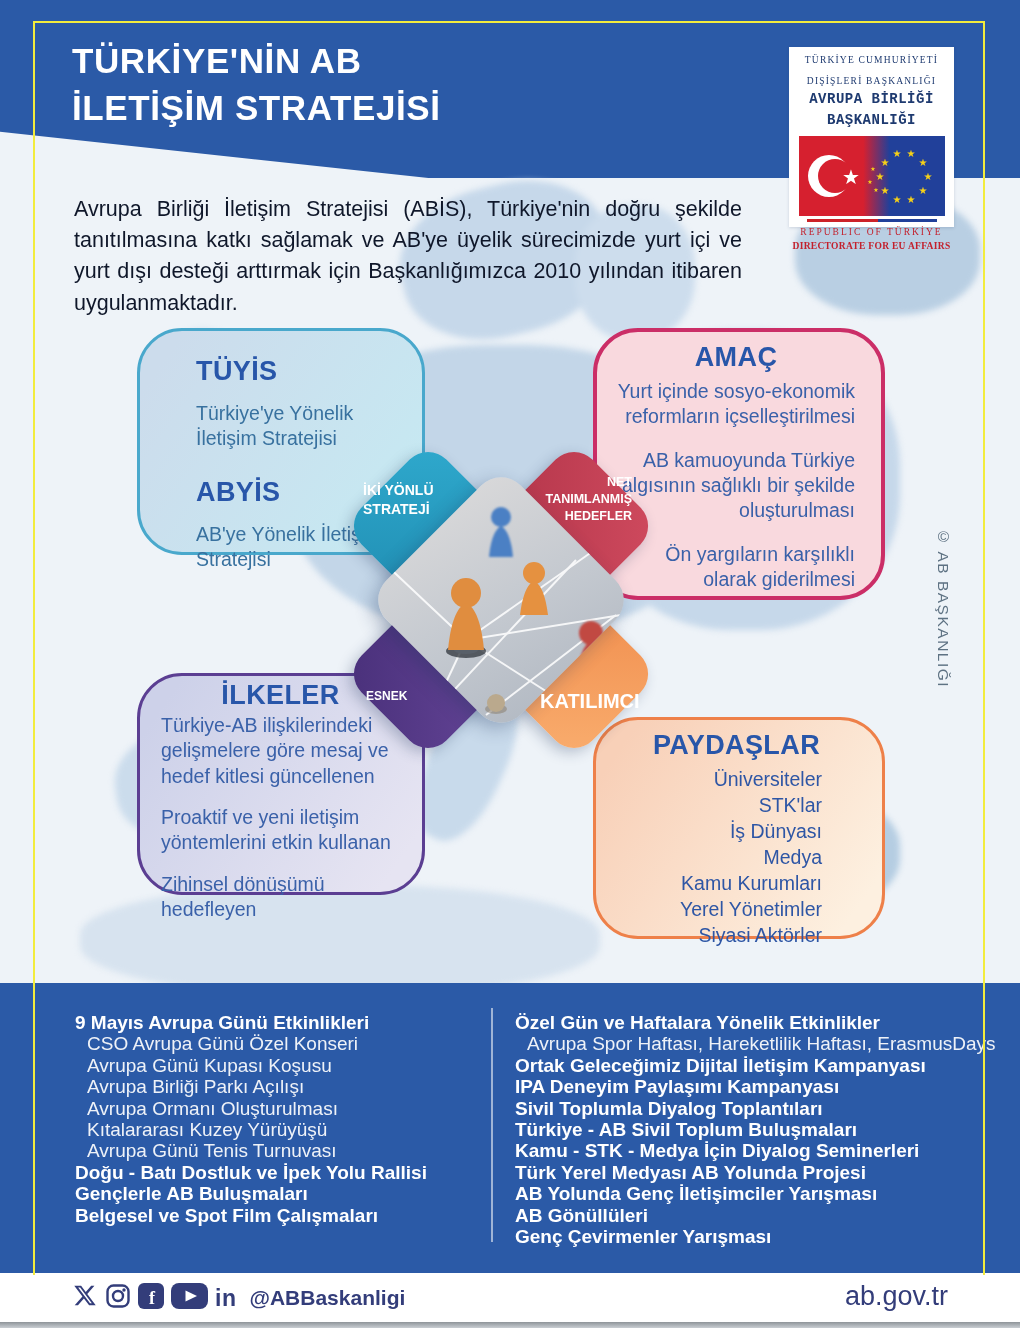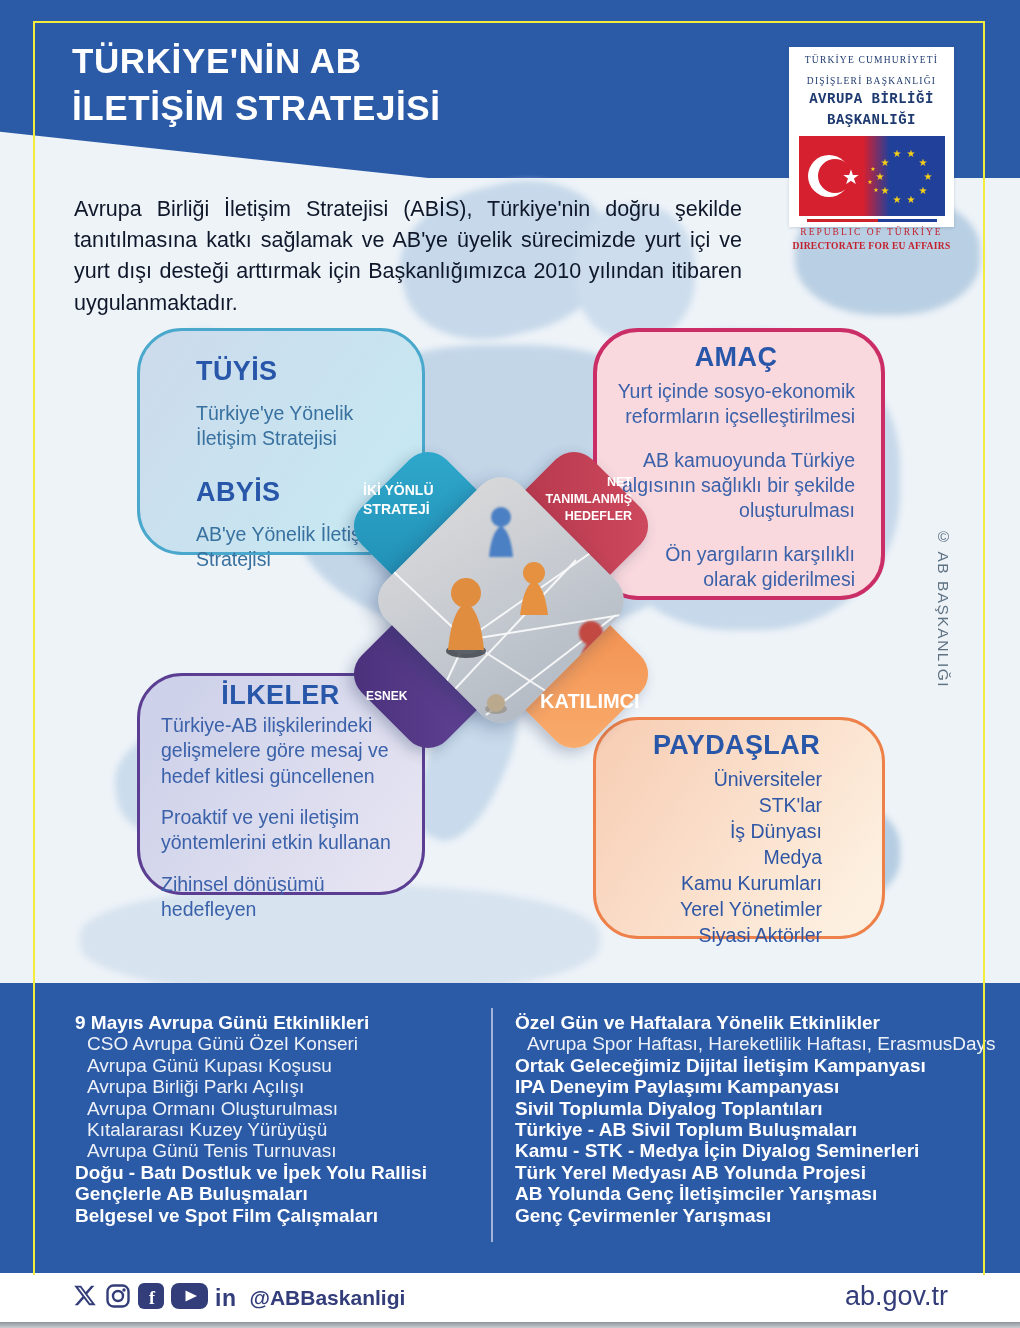--- a/index.html
+++ b/index.html
@@ -269,20 +269,21 @@
     <div class="col col-right">
       <div class="ev bold">Özel Gün ve Haftalara Yönelik Etkinlikler</div>
       <div class="ev light">Avrupa Spor Haftası, Hareketlilik Haftası, ErasmusDays</div>
       <div class="ev bold">Ortak Geleceğimiz Dijital İletişim Kampanyası</div>
       <div class="ev bold">IPA Deneyim Paylaşımı Kampanyası</div>
       <div class="ev bold">Sivil Toplumla Diyalog Toplantıları</div>
       <div class="ev bold">Türkiye - AB Sivil Toplum Buluşmaları</div>
       <div class="ev bold">Kamu - STK - Medya İçin Diyalog Seminerleri</div>
       <div class="ev bold">Türk Yerel Medyası AB Yolunda Projesi</div>
       <div class="ev bold">AB Yolunda Genç İletişimciler Yarışması</div>
+      <div class="ev bold">AB Gönüllüleri</div>
       <div class="ev bold">Genç Çevirmenler Yarışması</div>
     </div>
   </div>
 
   <div class="footer">
     <div class="social">
       <span>
         <svg width="26" height="26" viewBox="0 0 24 24">
             <path fill="#333d7a" d="M17.7 2.5h3l-6.6 7.6 7.8 10.4h-6.1l-4.8-6.3-5.5 6.3h-3l7.1-8.1L2.1 2.5h6.3l4.3 5.8 5-5.8Zm-1.1 16.2h1.7L7.5 4.2H5.7l10.9 14.5Z"></path>
           </svg>

